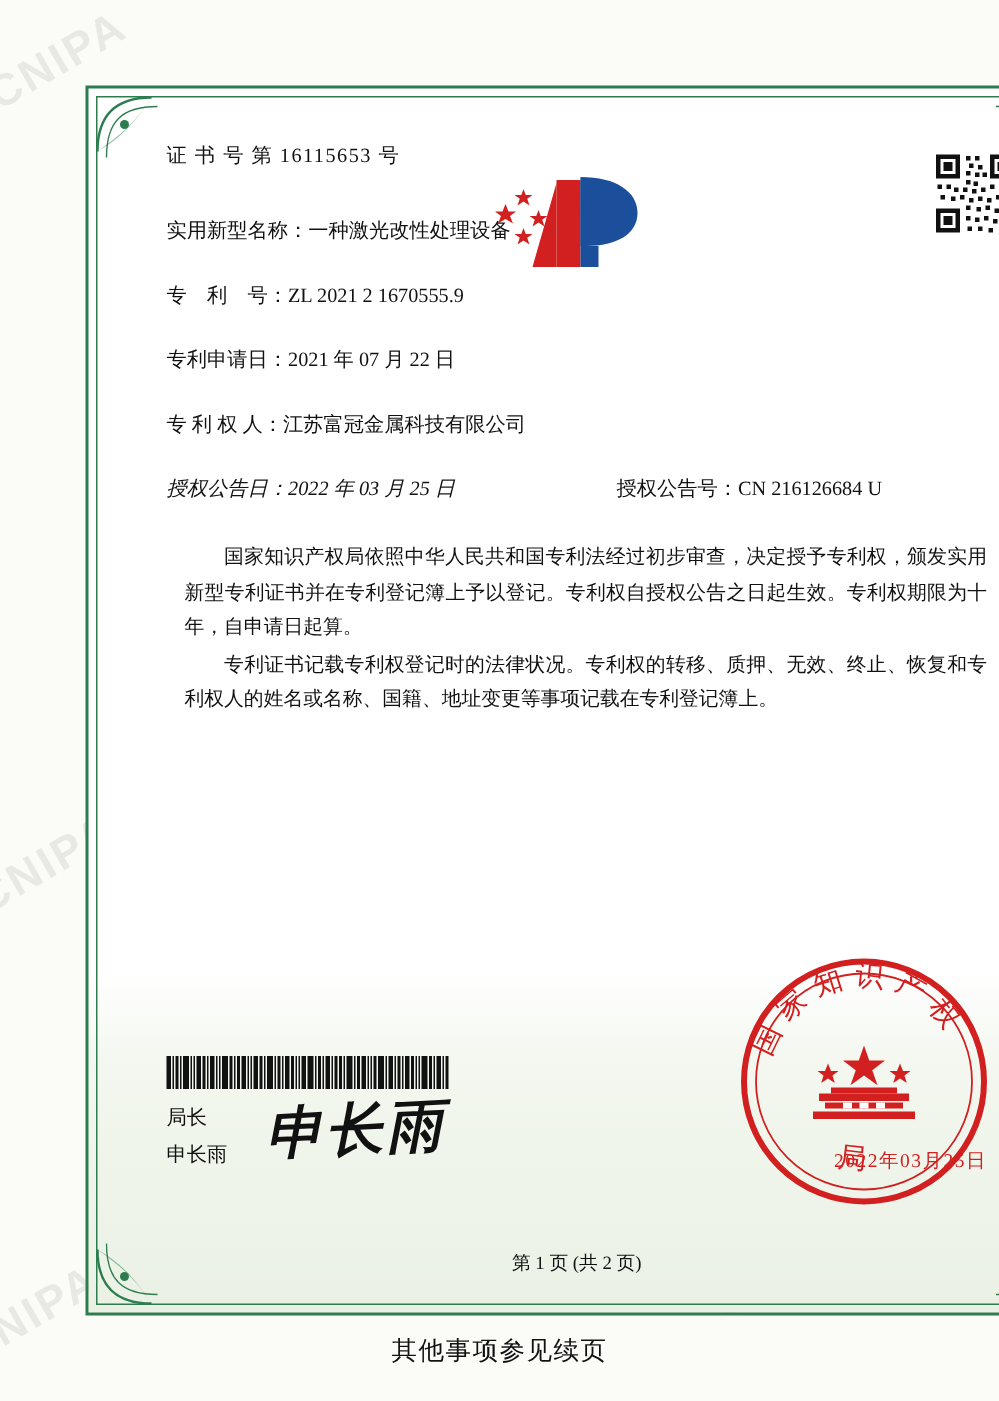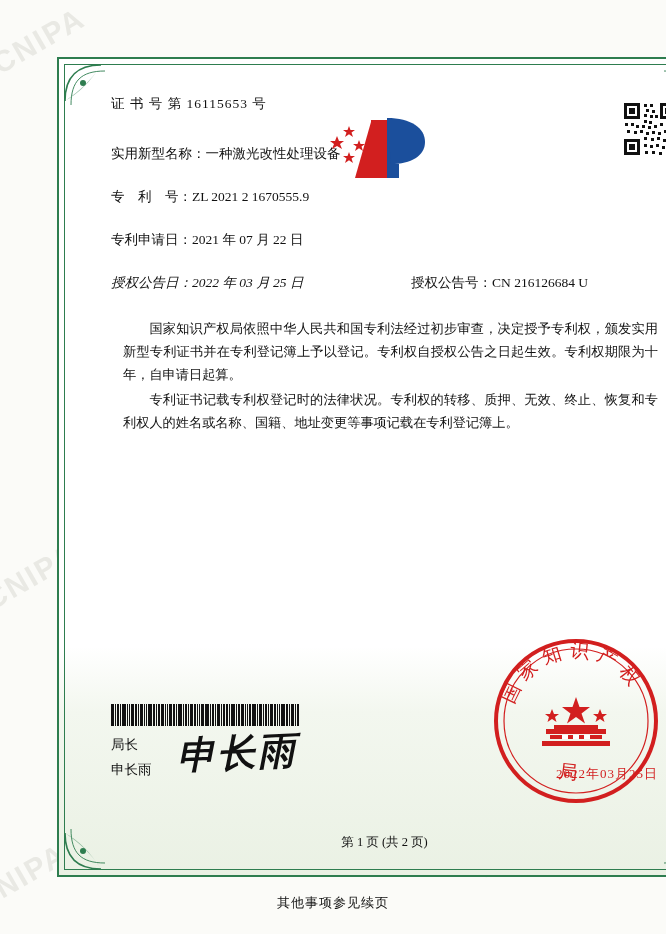--- a/index.html
+++ b/index.html
@@ -207,21 +207,21 @@
     text-align: center;
     font-size: 12.5px;
     color: #111;
   }
 
   .footer-note {
     position: absolute;
     left: 0; right: 0;
     bottom: 22px;
     text-align: center;
-    font-size: 13px;
+    font-size: 17px;
     color: #111;
     letter-spacing: 1px;
   }
 </style>
 </head>
 <body>
 
 <div class="watermark wm1">CNIPA</div>
 <div class="watermark wm2">CNIPA</div>
 <div class="watermark wm3">CNIPA</div>
@@ -352,20 +352,23 @@
     <div class="fields">
       <div class="field-row">
         <span class="field-label">实用新型名称：</span><span class="field-value">一种激光改性处理设备</span>
       </div>
       <div class="field-row">
         <span class="field-label">专　利　号：</span><span class="field-value">ZL 2021 2 1670555.9</span>
       </div>
       <div class="field-row">
         <span class="field-label">专利申请日：</span><span class="field-value">2021 年 07 月 22 日</span>
       </div>
+      <div class="field-row">
+        <span class="field-label">专 利 权 人：</span><span class="field-value">江苏富冠金属科技有限公司</span>
+      </div>
       <div class="field-row row-split">
         <span class="half-a">
           <span class="field-label">授权公告日：</span><span class="field-value">2022 年 03 月 25 日</span>
         </span>
         <span>
           <span class="field-label">授权公告号：</span><span class="field-value">CN 216126684 U</span>
         </span>
       </div>
     </div>
 

